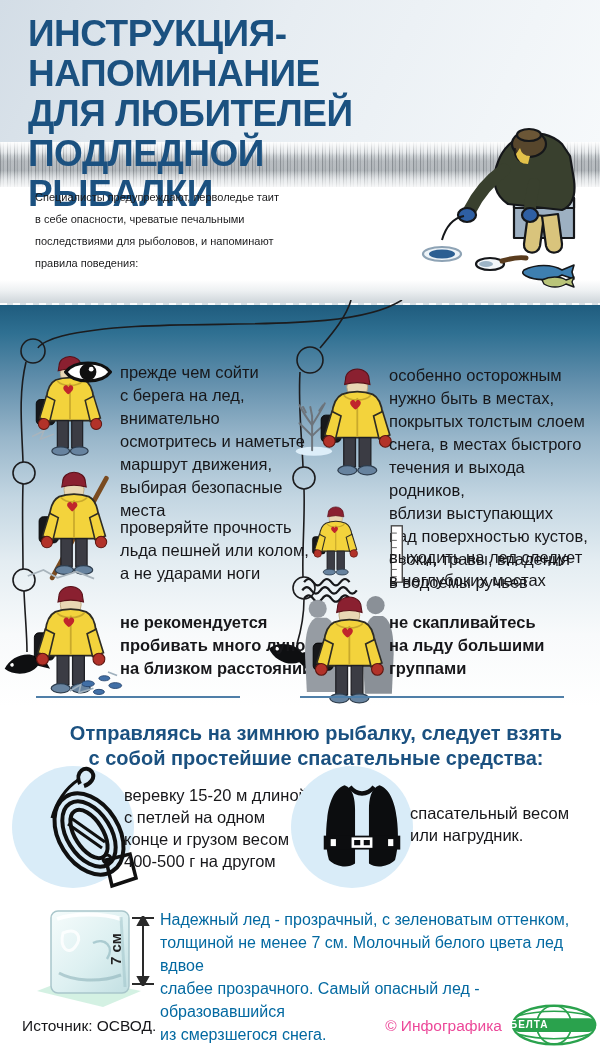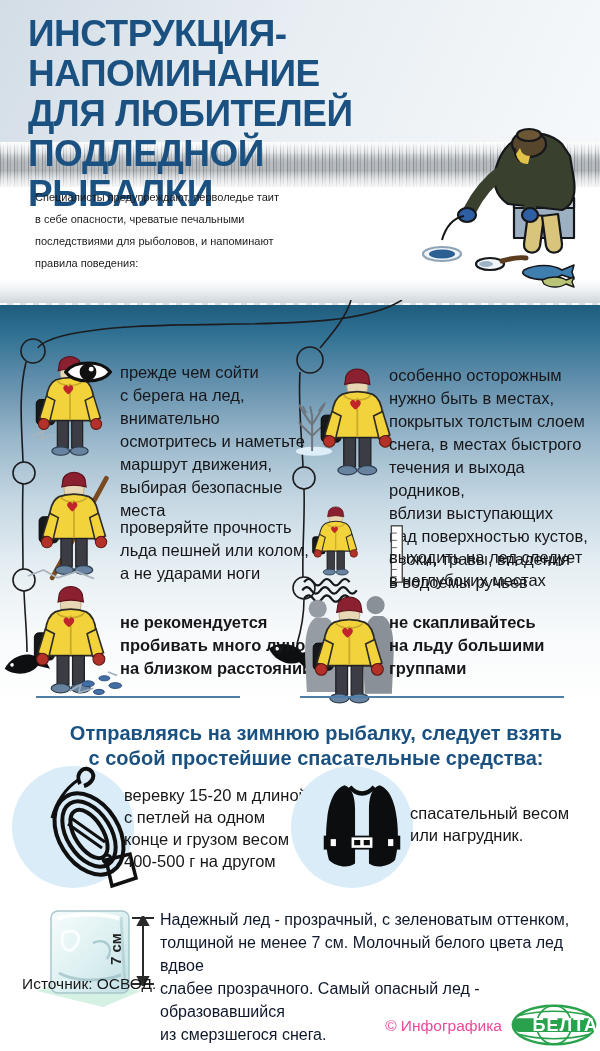--- a/index.html
+++ b/index.html
@@ -30,29 +30,29 @@
   
   .tip{font-size:16.5px;line-height:23px;color:#17171a;}
   .bold{font-weight:700;}
   .divider{height:2px;background:#4f7fa8;}
   
   .equip-heading{left:0;top:705px;width:600px;text-align:center;font-size:20px;line-height:25px;
                  font-weight:700;color:#1b5180;}
   .circle{width:122px;height:122px;border-radius:50%;background:#d9ecf8;}
   .equip-text{font-size:16.5px;line-height:22px;color:#17171a;}
   
-  .ice-text{left:160px;top:908px;width:432px;font-size:16px;line-height:23px;color:#0f172a;}
+  .ice-text{left:160px;top:908px;width:432px;font-size:16px;line-height:23px;color:#0369a1;}
   .meas-label{left:86px;top:940px;width:60px;height:18px;text-align:center;font-size:15px;
               font-weight:700;color:#222;transform:rotate(-90deg);}
   
-  .footer-src{left:22px;top:975px;font-size:15.5px;color:#17171a;}
+  .footer-src{left:22px;top:1017px;font-size:15.5px;color:#17171a;}
   .footer-credit{left:368px;top:1017px;width:134px;text-align:right;font-size:15.5px;color:#ec4899;}
   .belta{left:510px;top:1003px;width:88px;height:44px;}
-  .belta-text{position:absolute;left:0;top:14px;width:88px;height:16px;text-align:right;
-              font-size:18px;line-height:16px;font-weight:700;color:#fff;letter-spacing:1px;}
+  .belta-text{position:absolute;left:0;top:14px;width:88px;height:16px;text-align:left;
+              font-size:10px;line-height:16px;font-weight:700;color:#fff;letter-spacing:1px;}
   svg{display:block;}
 </style>
 </head>
 <body>
 
 <div class="poster">
 
   <svg width="0" height="0" style="position:absolute" aria-hidden="true">
     <defs>
       <g id="person">

